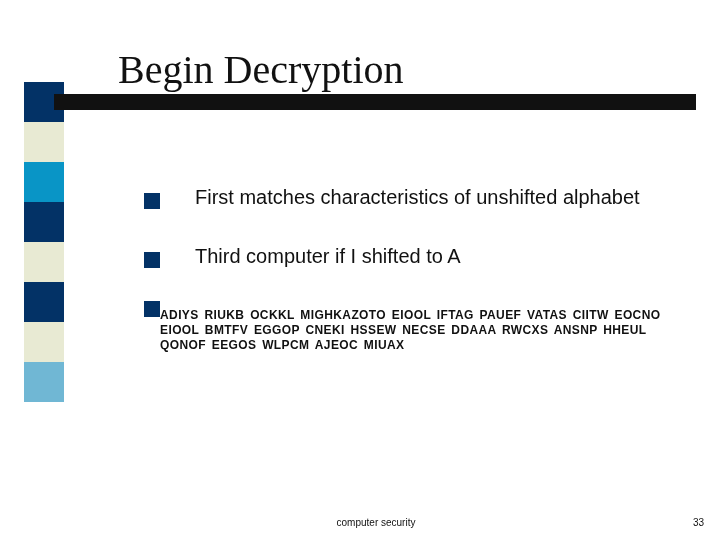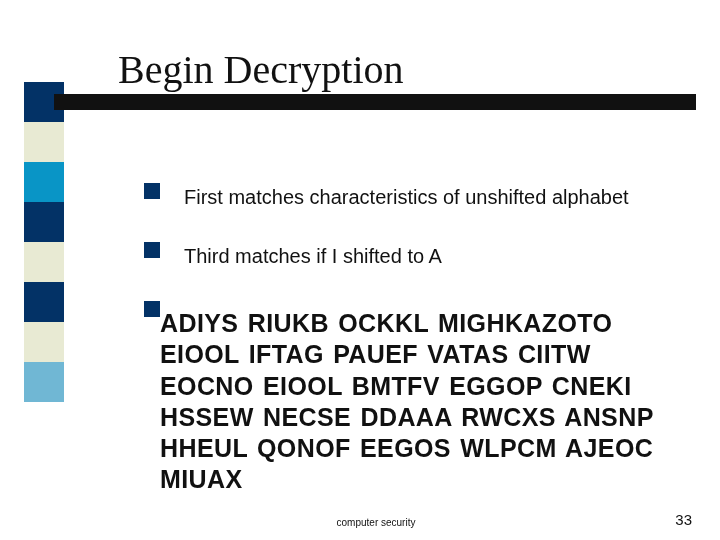--- a/index.html
+++ b/index.html
@@ -34,62 +34,62 @@
     background: #111;
   }
   .bullets {
     position: absolute;
     left: 112px;
     top: 145px;
     width: 560px;
   }
   .bullet-row {
     display: flex;
-    align-items: flex-start;
-    gap: 16px;
+    align-items: center;
+    gap: 27px;
     margin-bottom: 2px;
   }
   .bullet-mark {
     width: 11px;
     height: 11px;
     background: #033266;
     margin-top: 6px;
     flex-shrink: 0;
   }
   .bullet-text {
     font-size: 20px;
     color: #111;
     line-height: 1.25;
   }
   .cipher {
     position: absolute;
     left: 136px;
     top: 284px;
     width: 520px;
-    font-size: 25px;
+    font-size: 12px;
     font-weight: bold;
     color: #111;
     line-height: 1.25;
     letter-spacing: 0.4px;
     word-spacing: 2px;
   }
   .footer-center {
     position: absolute;
     bottom: 20px;
     left: 0;
     right: 0;
     text-align: center;
     font-size: 10px;
     color: #111;
   }
   .footer-right {
     position: absolute;
     bottom: 20px;
-    right: 36px;
-    font-size: 15px;
+    right: 24px;
+    font-size: 10px;
     color: #111;
   }
 </style>
 </head>
 <body>
 
 <div class="slide">
 
   <div class="stripes">
     <div class="spacer-top"></div>
@@ -106,21 +106,21 @@
   <div class="title">Begin Decryption</div>
   <div class="underline"></div>
 
   <div class="bullets">
     <div class="bullet-row">
       <div class="bullet-mark"></div>
       <div class="bullet-text">First matches characteristics of unshifted alphabet</div>
     </div>
     <div class="bullet-row">
       <div class="bullet-mark"></div>
-      <div class="bullet-text">Third matches if I shifted to A</div>
+      <div class="bullet-text">Third computer if I shifted to A</div>
     </div>
     <div class="bullet-row">
       <div class="bullet-mark"></div>
     </div>
   </div>
 
   <div class="cipher">ADIYS RIUKB OCKKL MIGHKAZOTO EIOOL IFTAG PAUEF VATAS CIITW EOCNO EIOOL BMTFV EGGOP CNEKI HSSEW NECSE DDAAA RWCXS ANSNP HHEUL QONOF EEGOS WLPCM AJEOC MIUAX</div>
 
   <div class="footer-center">computer security</div>
   <div class="footer-right">33</div>

